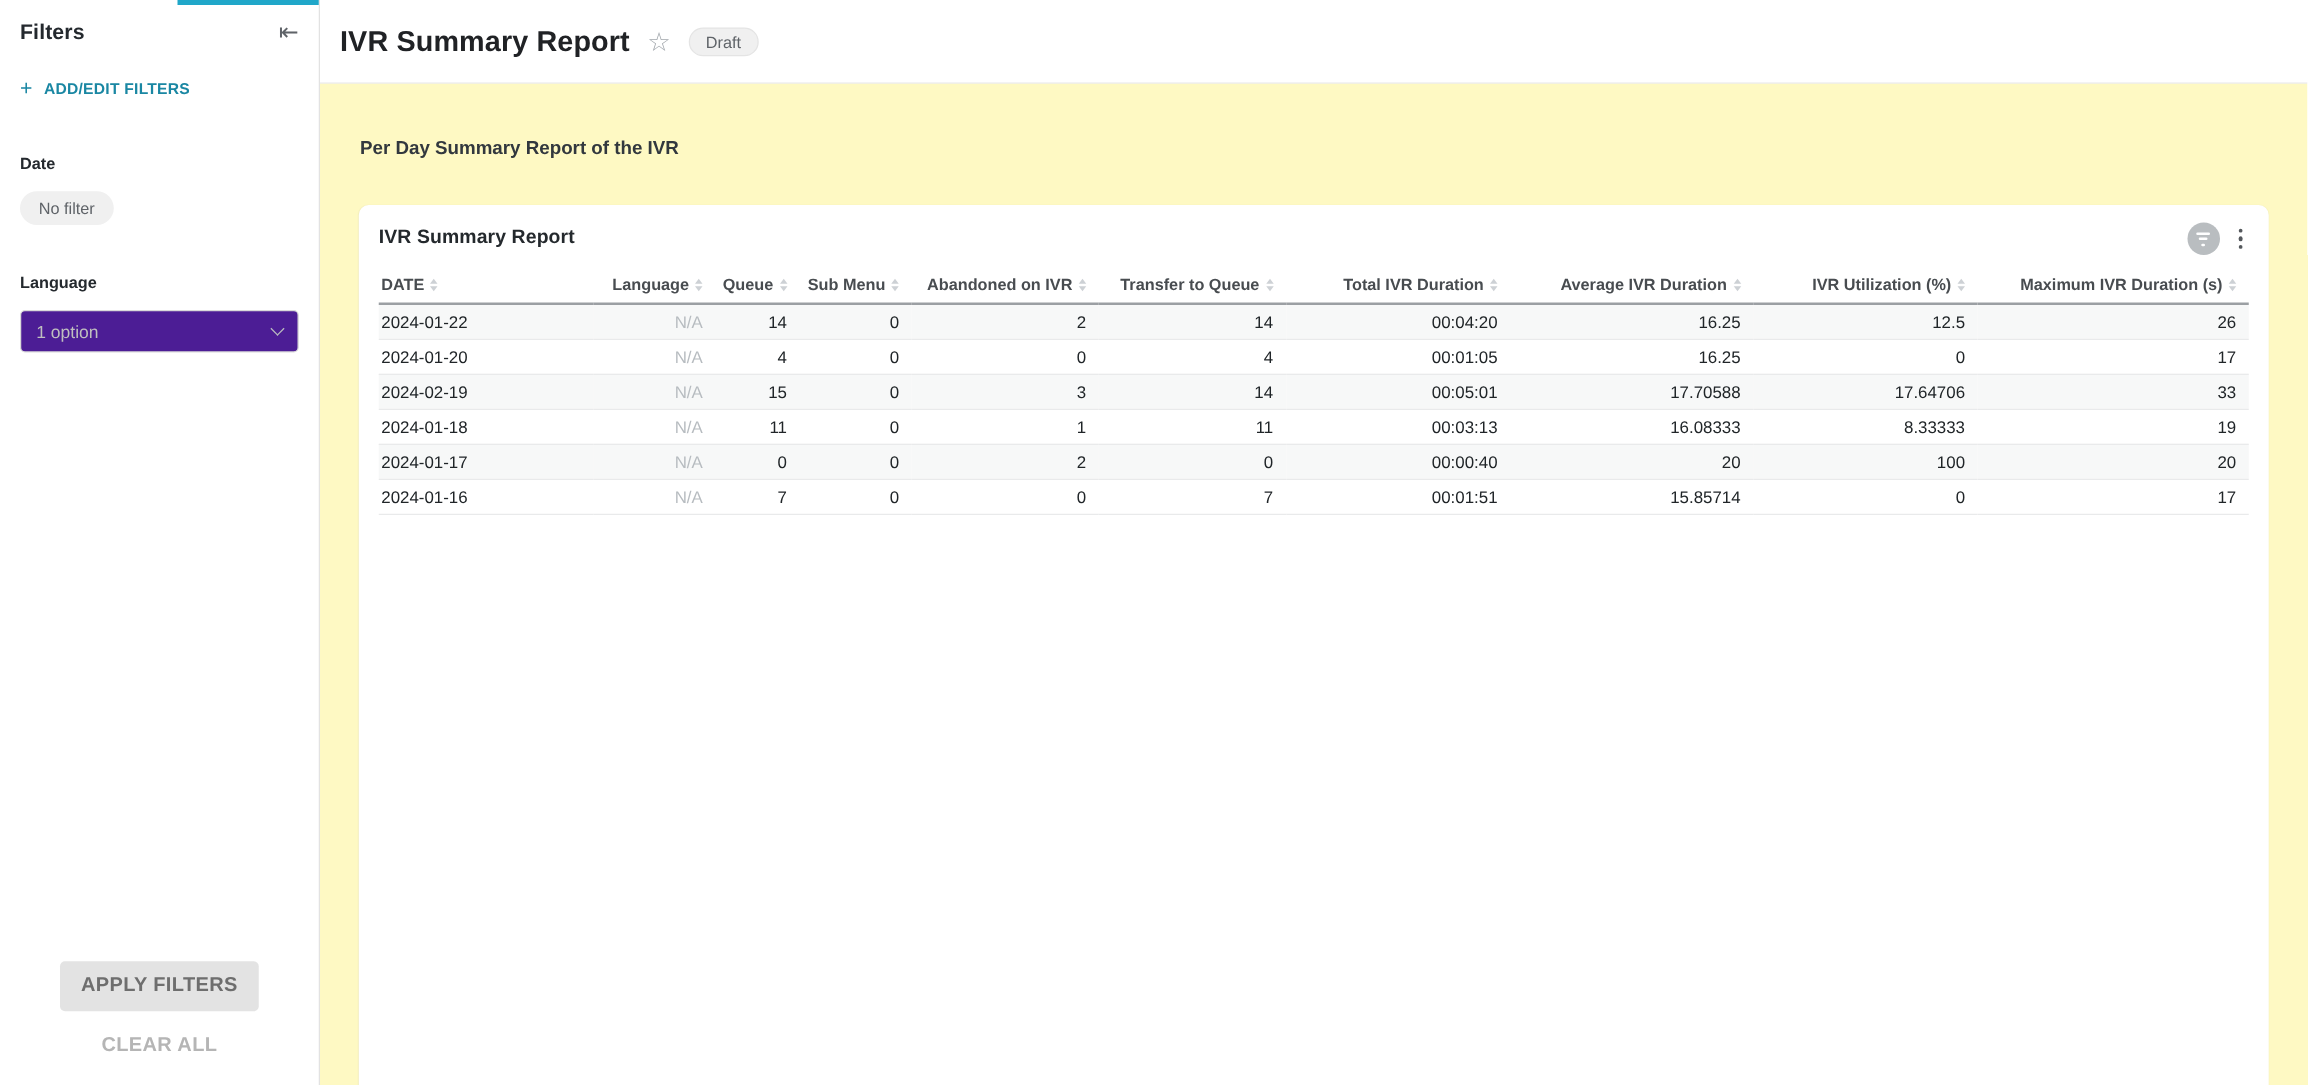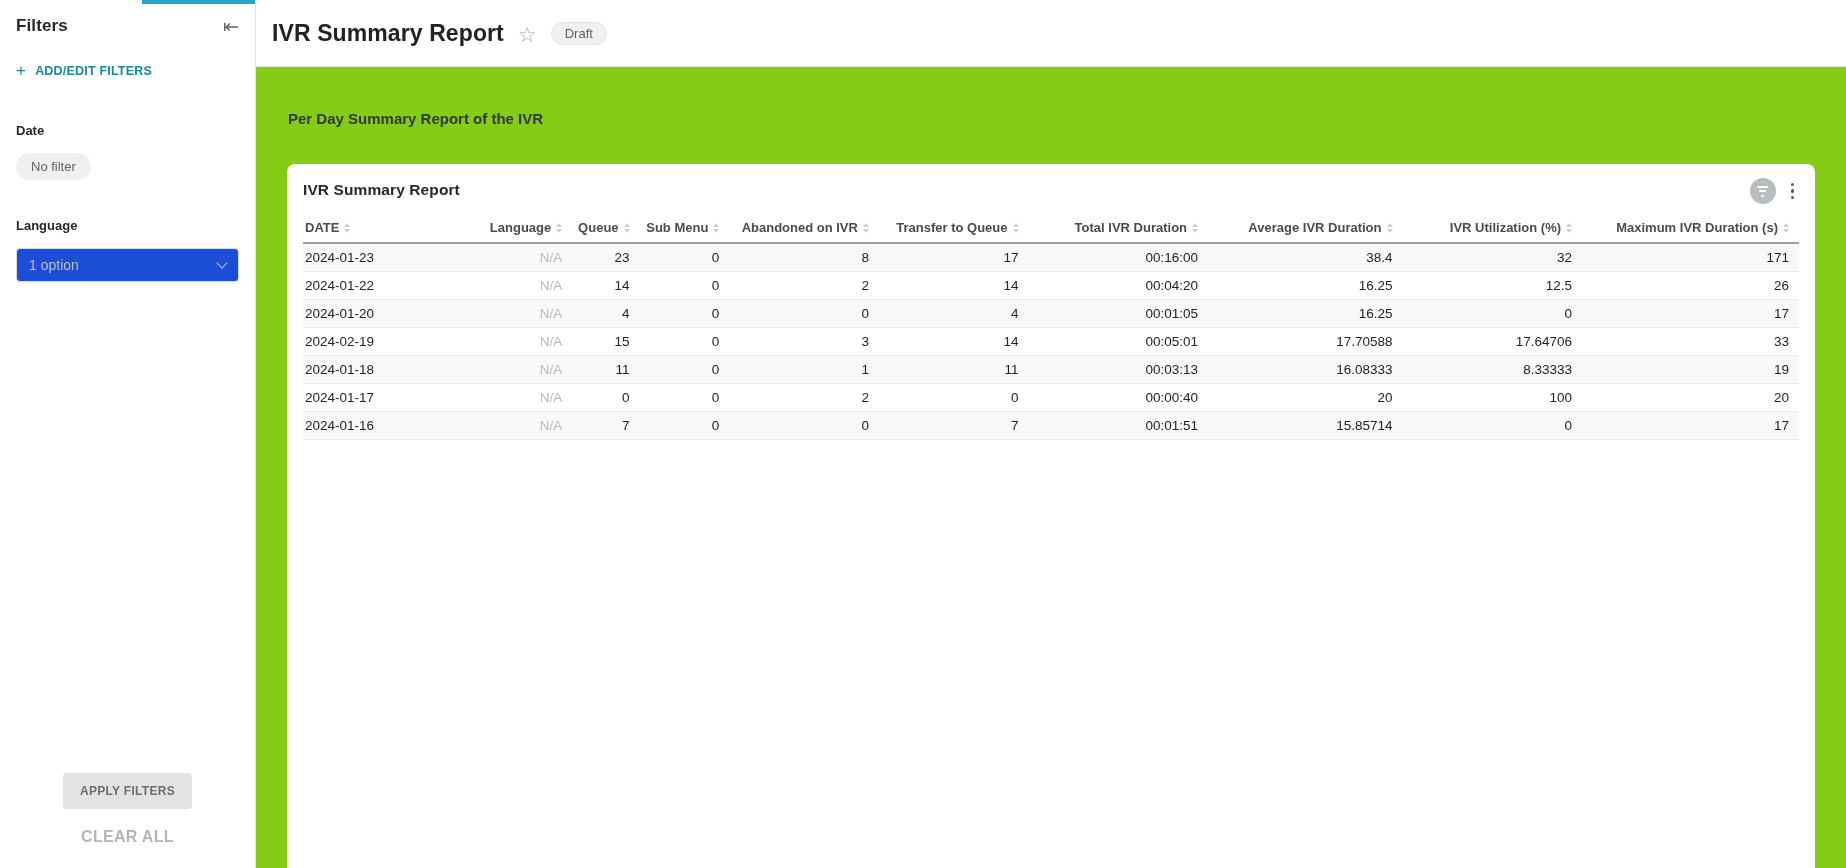--- a/index.html
+++ b/index.html
@@ -33,32 +33,32 @@
   .add-filters .plus { font-size: 17px; font-weight: 400; line-height: 1; }
   .filter-group { margin-bottom: 38px; }
   .flabel { font-size: 13px; font-weight: 700; color: #24292e; margin-bottom: 15px; }
   .pill {
     display: inline-block; background: #f0f0f0; color: #5f6368;
     font-size: 13px; padding: 6px 15px; border-radius: 16px; cursor: pointer;
   }
   .select {
     display: flex; align-items: center; justify-content: space-between;
     height: 34px; border: 1px solid #d9d9d9; border-radius: 4px;
-    padding: 0 12px; cursor: pointer; background: #1d4ed8;
+    padding: 0 12px; cursor: pointer; background: #4c1d95;
   }
   .select-value { font-size: 14px; color: #bfbfbf; }
   .chevron {
     width: 8px; height: 8px; margin-top: -4px;
     border-right: 1.6px solid #b9bcbf; border-bottom: 1.6px solid #b9bcbf;
     transform: rotate(45deg);
   }
   .sidebar-footer { margin-top: auto; display: flex; flex-direction: column; align-items: center; gap: 19px; }
   .apply {
     background: #e3e3e3; border: none; border-radius: 4px; cursor: not-allowed;
-    font-family: inherit; font-size: 12px; font-weight: 700; color: #6e6e6e;
+    font-family: inherit; font-size: 16px; font-weight: 700; color: #6e6e6e;
     letter-spacing: .3px; padding: 11px 17px;
   }
   .clear {
     background: none; border: none; cursor: pointer;
     font-family: inherit; font-size: 16px; font-weight: 700;
     color: #b5b5b5; letter-spacing: .3px; padding-bottom: 4px;
   }
 
   
   .main { flex: 1; display: flex; flex-direction: column; min-width: 0; }
@@ -82,21 +82,21 @@
     color: #156a80; letter-spacing: .4px; height: 34px; padding: 0 16px;
   }
   .more-btn {
     width: 32px; height: 34px; background: #fff; cursor: pointer;
     border: 1.5px solid #14586b; border-radius: 4px;
     display: flex; align-items: center; justify-content: center; gap: 2.5px;
   }
   .more-btn i { width: 3.2px; height: 3.2px; border-radius: 50%; background: #14586b; }
 
   .content {
-    flex: 1; background: #84cc16; padding: 43px 31px 0 31px; overflow: hidden;
+    flex: 1; background: #fef9c3; padding: 43px 31px 0 31px; overflow: hidden;
   }
   .markdown { font-size: 15px; font-weight: 700; color: #32383e; margin: 0 0 37px 1px; }
 
   .card {
     background: #fff; border-radius: 8px; padding: 14px 16px;
     height: 780px; box-shadow: 0 0 1px rgba(0,0,0,.06);
   }
   .card-head { display: flex; align-items: flex-start; justify-content: space-between; margin-bottom: 11px; }
   .card-head h3 { font-size: 15.5px; font-weight: 700; color: #24292d; letter-spacing: .1px; padding-top: 3px; }
   .card-icons { display: flex; align-items: center; gap: 12px; padding-right: 2px; }
@@ -264,32 +264,20 @@
                     <span>Maximum IVR Duration (s)</span>
                     <span class="sort-icon">
                       <i class="up"></i>
                       <i class="down"></i>
                     </span>
                   </span></th>
               </tr>
           </thead>
           <tbody>
               <tr>
-                <td class="left">2024-01-23</td>
-                <td class="right na">N/A</td>
-                <td class="right">23</td>
-                <td class="right">0</td>
-                <td class="right">8</td>
-                <td class="right">17</td>
-                <td class="right">00:16:00</td>
-                <td class="right">38.4</td>
-                <td class="right">32</td>
-                <td class="right">171</td>
-              </tr>
-              <tr>
                 <td class="left">2024-01-22</td>
                 <td class="right na">N/A</td>
                 <td class="right">14</td>
                 <td class="right">0</td>
                 <td class="right">2</td>
                 <td class="right">14</td>
                 <td class="right">00:04:20</td>
                 <td class="right">16.25</td>
                 <td class="right">12.5</td>
                 <td class="right">26</td>

